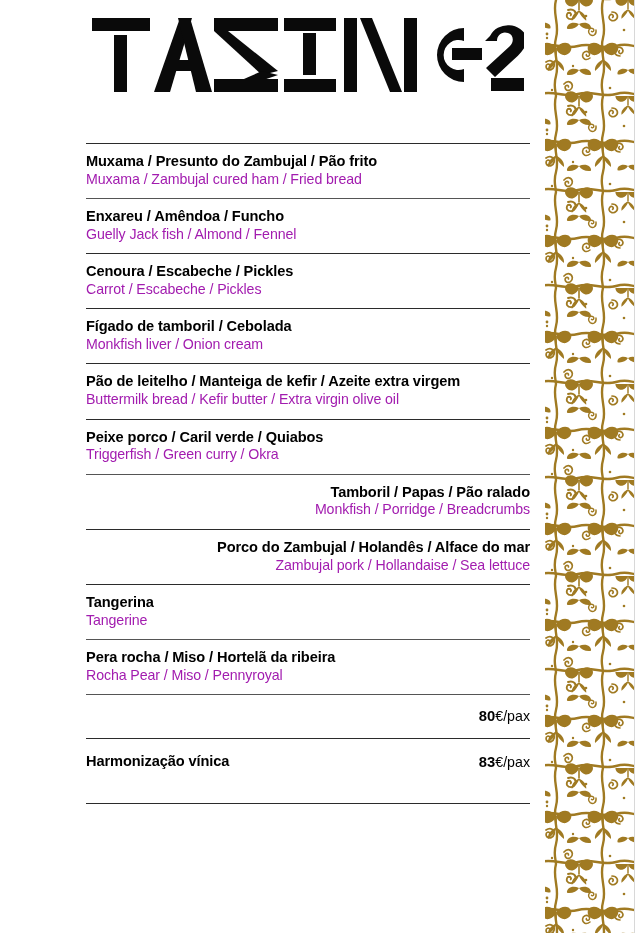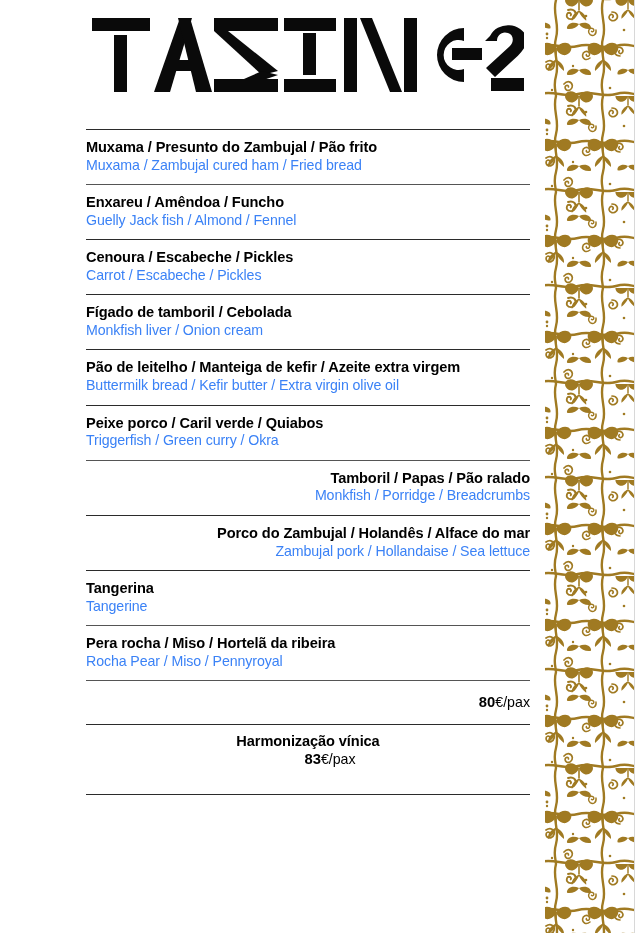--- a/index.html
+++ b/index.html
@@ -53,21 +53,21 @@
     top: 14px;
     width: 432px;
     height: 78px;
   }
   #title-block svg { display: block; width: 100%; height: 100%; }
 
   
   #menu {
     position: absolute;
     left: 86px;
-    top: 129px;
+    top: 143px;
     width: 444px;
   }
 
   .rule {
     height: 0;
     border-top: 1.6px solid #2b2b2b;
     margin: 0;
   }
   .rule.thin {
     border-top-width: 1.4px;
@@ -85,37 +85,36 @@
     font-size: 14.6px;
     font-weight: bold;
     color: #000000;
     line-height: 1.22;
     letter-spacing: -0.1px;
     white-space: nowrap;
   }
   .course-en {
     font-size: 14.2px;
     font-weight: normal;
-    color: #3b82f6;
+    color: #a21caf;
     line-height: 1.22;
     letter-spacing: -0.1px;
     white-space: nowrap;
   }
 
   
   .price-row {
     display: flex;
     align-items: center;
     justify-content: space-between;
     min-height: 30px;
     padding: 6px 0 7px 0;
   }
   .price-row.pairing {
     padding: 8px 0 10px 0;
-    flex-direction: column;
   }
   .price-names { }
   .price-value {
     font-size: 14.2px;
     color: #000000;
     white-space: nowrap;
     text-align: right;
     padding-bottom: 1px;
   }
   .price-value .amount {

